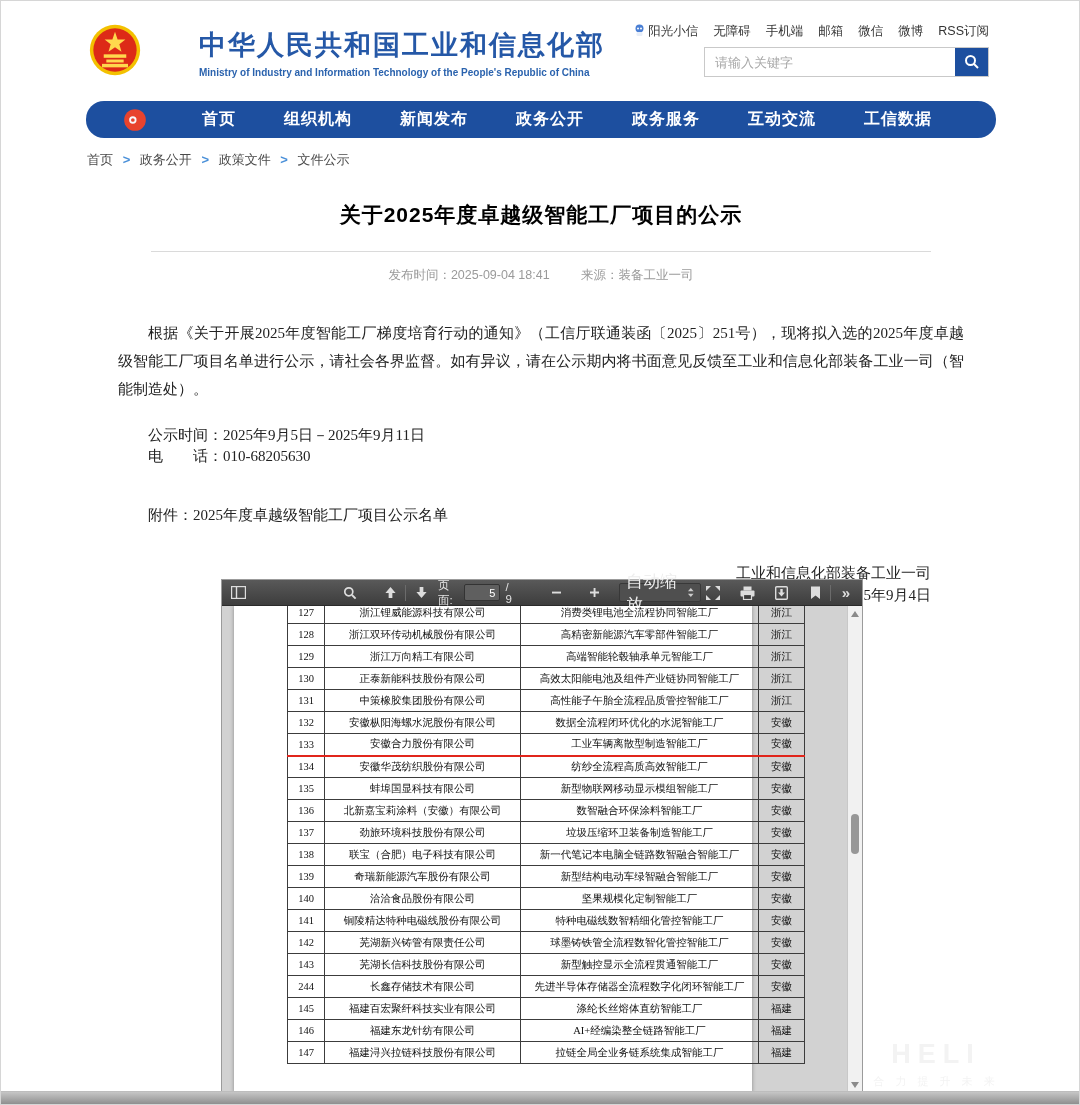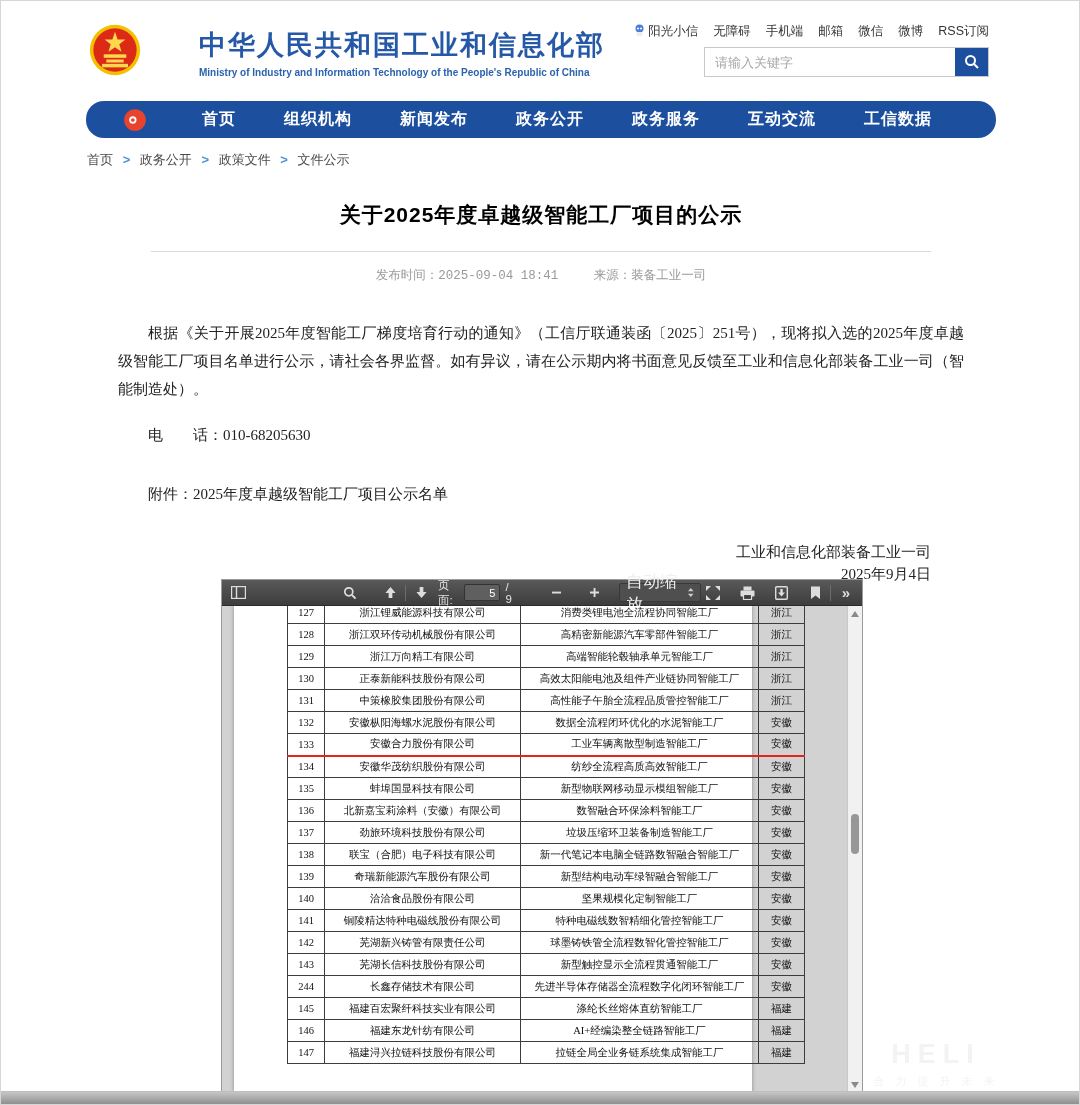--- a/index.html
+++ b/index.html
@@ -34,21 +34,21 @@
 
   
   .breadcrumb { position:absolute; left:86px; top:150px; font-size:13px; color:#4a4a4a; }
   .breadcrumb .bc-item { cursor:pointer; }
   .breadcrumb .sep { margin:0 6px; color:#4a90d9; font-weight:700; }
 
   
   .article { position:absolute; left:117px; top:200px; width:846px; }
   .art-title { text-align:center; font-size:21px; font-weight:700; color:#000; letter-spacing:1px; }
   .art-divider { border-bottom:1px solid #dadada; margin:22px 33px 0 33px; }
-  .art-meta { margin-top:15px; text-align:center; font-size:12.5px; color:#9a9a9a;font-family:Liberation Mono, monospace; }
+  .art-meta { margin-top:15px; text-align:center; font-size:12.5px; color:#9a9a9a; }
   .art-meta span { margin:0 14px; }
   .art-body { margin-top:35px; font-family:"Liberation Serif","DejaVu Serif",serif;
               font-size:15px; color:#222; }
   .art-body .para { text-indent:2em; line-height:28px; text-align:justify; }
   .info-lines { margin-top:22px; }
   .info-lines div { text-indent:2em; line-height:21px; }
   .attach-line { margin-top:38px; text-indent:2em; line-height:21px; }
   .sig-block { margin-top:36px; text-align:right; padding-right:33px; line-height:22px; }
 
   
@@ -170,20 +170,21 @@
   <div class="article">
     <div class="art-title">关于2025年度卓越级智能工厂项目的公示</div>
     <div class="art-divider"></div>
     <div class="art-meta">
       <span>发布时间：2025-09-04 18:41</span>
       <span>来源：装备工业一司</span>
     </div>
     <div class="art-body">
       <p class="para">根据《关于开展2025年度智能工厂梯度培育行动的通知》（工信厅联通装函〔2025〕251号），现将拟入选的2025年度卓越级智能工厂项目名单进行公示，请社会各界监督。如有异议，请在公示期内将书面意见反馈至工业和信息化部装备工业一司（智能制造处）。</p>
       <div class="info-lines">
+        <div>公示时间：2025年9月5日－2025年9月11日</div>
         <div>电　　话：010-68205630</div>
       </div>
       <div class="attach-line">附件：2025年度卓越级智能工厂项目公示名单</div>
       <div class="sig-block">
         <div>工业和信息化部装备工业一司</div>
         <div>2025年9月4日</div>
       </div>
     </div>
   </div>
 

